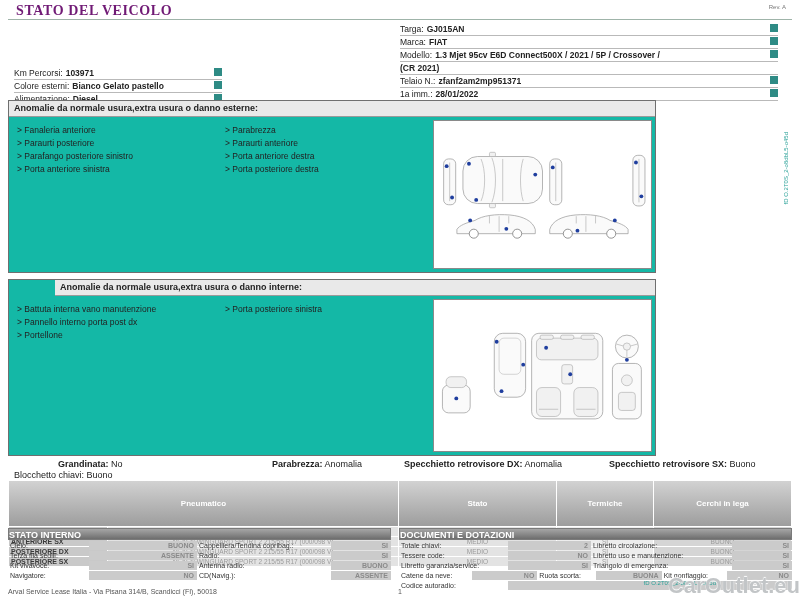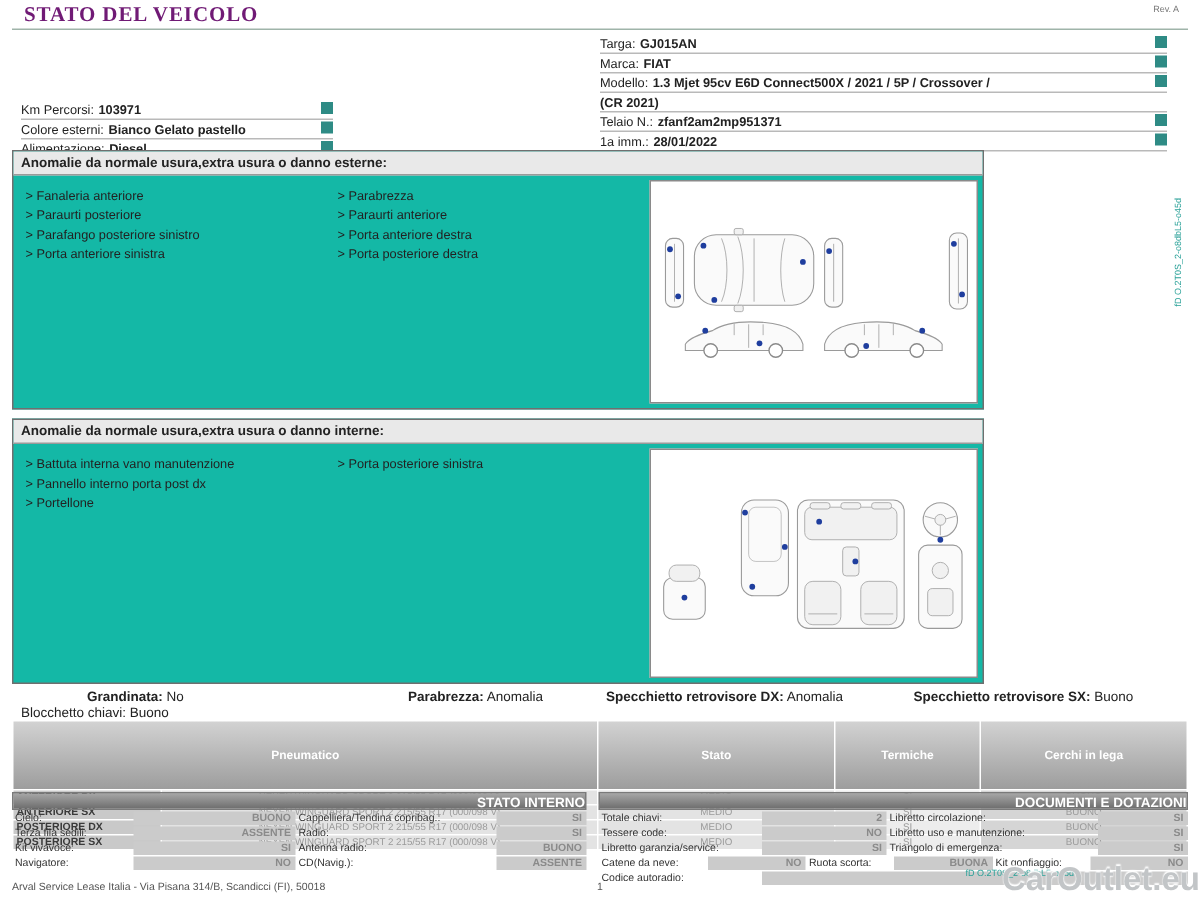--- a/index.html
+++ b/index.html
@@ -21,21 +21,21 @@
   .info-right { position:absolute; left:400px; top:23px; width:378px; }
   .info-row { position:relative; border-bottom:1px solid #b9b9b9; padding:1px 14px 1px 0;
               font-size:8.5px; line-height:10px; min-height:12px; }
   .info-row .lbl { margin-right:3px; }
   .info-row .val { font-weight:bold; }
   .sq { position:absolute; right:0; top:1px; width:8px; height:8px; background:#2e8b85; }
 
   
   .sect { position:absolute; left:8px; width:648px; border:1px solid #6f6f6f; background:#14b8a6; }
   .sect1 { top:100px; height:173px; }
-  .sect2 { top:279px; height:177px; }
+  .sect2 { top:279px; height:177px;padding-left:46px; }
   .sect-h { background:#e9e9e9; border-bottom:1px solid #9a9a9a; font-weight:bold;
             font-size:9px; padding:2px 5px; height:16px; }
   .anom-cols { position:absolute; left:8px; top:24px; display:flex; gap:12px; }
   .anom-col { width:196px; }
   .anom-item { font-size:8.5px; line-height:11px; margin-bottom:2px; }
   .anom-item::before { content:"> "; }
   .diag-panel { position:absolute; left:424px; top:19px; right:3px; bottom:3px;
                 border:1px solid #8a8a8a; background:#fff; }
   .diag-panel svg { width:100%; height:100%; }
   .shape  { fill:#fafafa; stroke:#9a9a9a; stroke-width:1.2; }
@@ -63,21 +63,21 @@
   td.pos  { background:#c9c9c9; color:#3a3a3a; font-weight:bold; font-size:7px; }
   td.tire { background:#e3e3e3; color:#9b9b9b; text-align:center; }
   td.med  { background:#e3e3e3; color:#9b9b9b; text-align:center; }
   td.si   { background:#ededed; color:#9b9b9b; text-align:center; }
   td.cer  { background:#d5d5d5; color:#9b9b9b; text-align:center; }
 
   
   .bt { position:absolute; top:528px; font-size:7px; }
   .bt-left  { left:8px;   width:383px; }
   .bt-right { left:399px; width:393px; }
-  .bt-h { background:linear-gradient(#a6a6a6,#6e6e6e); color:#fff; text-align:right;
+  .bt-h { background:linear-gradient(#a6a6a6,#6e6e6e); color:#fff; text-align:left;
           font-weight:bold; font-size:9px; height:12px; line-height:12px; border:1px solid #7a7a7a; }
   .bt-row { display:flex; height:9px; line-height:9px; margin-top:1px; }
   .bt-row span { display:block; }
   .bt-row .l { color:#333; padding-left:2px; white-space:nowrap; overflow:hidden; }
   .bt-row .v { background:#cbcbcb; color:#8a8a8a; font-weight:bold; text-align:right;
                padding-right:3px; margin-left:1px; }
   .f1 { flex:1; }
   .w58{width:58px}.w60{width:60px}.w64{width:64px}.w72{width:72px}
   .w80{width:80px}.w108{width:108px}.w133{width:133px;padding-left:6px}.w140{width:140px;padding-left:6px}
 

